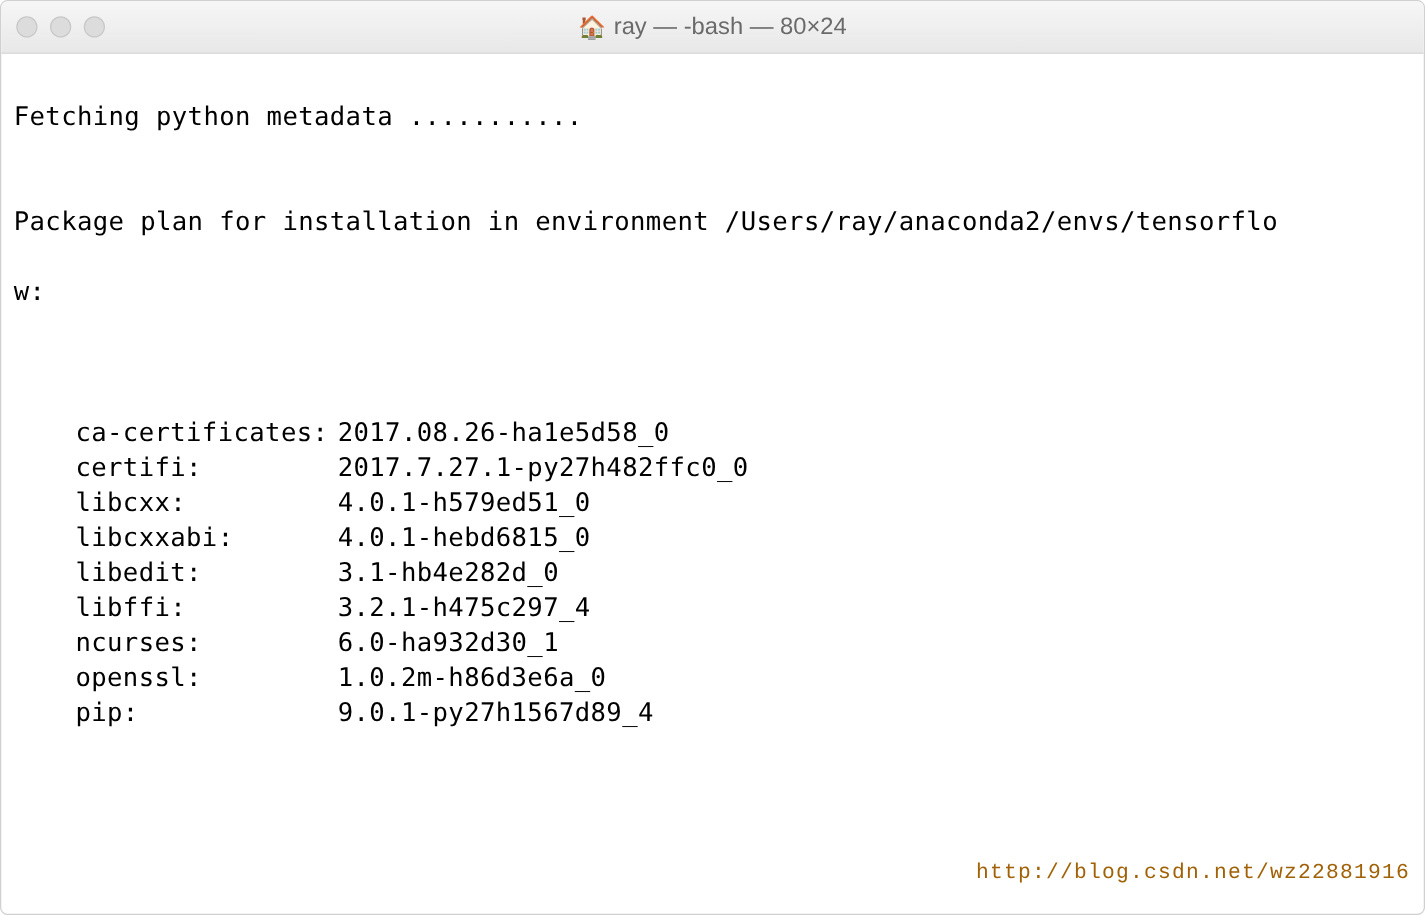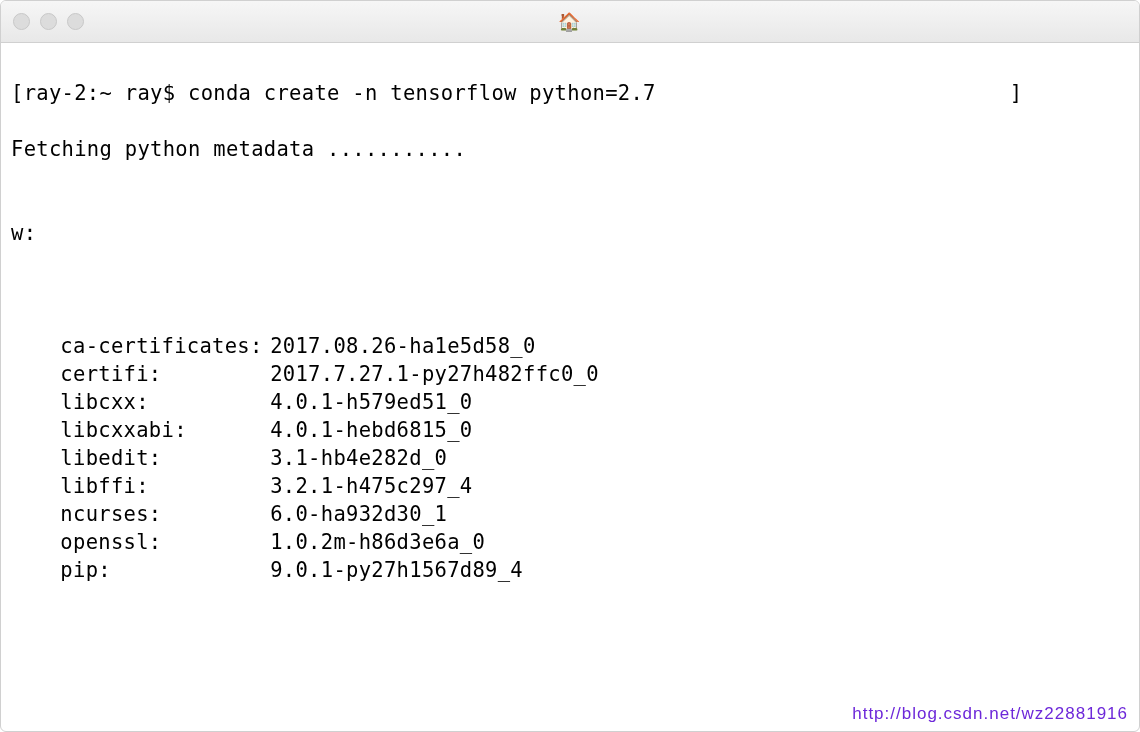--- a/index.html
+++ b/index.html
@@ -59,24 +59,24 @@
       padding: 8px 10px;
       font-size: 20.5px;
       line-height: 1.37;
       color: #000000;
       white-space: pre;
       font-family: "Menlo", "Monaco", "Consolas", monospace;
       letter-spacing: 0.3px;
     }
     .watermark {
       position: absolute;
-      bottom: 8px;
+      bottom: 24px;
       right: 12px;
-      color: #6d28d9;
-      font-family: Liberation Sans, sans-serif;
+      color: #a16207;
+      font-family: Liberation Mono, monospace;
       font-size: 17px;
       letter-spacing: 1px;
     }
     .pkg-row {
       display: flex;
     }
     .pkg-indent {
       width: 4ch;
     }
     .pkg-name {
@@ -87,26 +87,27 @@
 <body>
 
 <div class="title-bar">
   <div class="traffic-lights">
     <div class="traffic-light"></div>
     <div class="traffic-light"></div>
     <div class="traffic-light"></div>
   </div>
   <div class="title-text">
     <span class="home-icon">🏠</span>
+    <span>ray — -bash — 80×24</span>
   </div>
 </div>
 
 <div class="terminal-content">
-<div>[ray-2:~ ray$ conda create -n tensorflow python=2.7                            ]</div>
 <div>Fetching python metadata ...........</div>
 <div></div>
+<div>Package plan for installation in environment /Users/ray/anaconda2/envs/tensorflo</div>
 <div>w:</div>
 <div></div>
 <div></div>
 <div id="packages-container"><div class="pkg-row"><span class="pkg-indent">    </span><span class="pkg-name">ca-certificates:</span><span>2017.08.26-ha1e5d58_0</span></div><div class="pkg-row"><span class="pkg-indent">    </span><span class="pkg-name">certifi:</span><span>2017.7.27.1-py27h482ffc0_0</span></div><div class="pkg-row"><span class="pkg-indent">    </span><span class="pkg-name">libcxx:</span><span>4.0.1-h579ed51_0</span></div><div class="pkg-row"><span class="pkg-indent">    </span><span class="pkg-name">libcxxabi:</span><span>4.0.1-hebd6815_0</span></div><div class="pkg-row"><span class="pkg-indent">    </span><span class="pkg-name">libedit:</span><span>3.1-hb4e282d_0</span></div><div class="pkg-row"><span class="pkg-indent">    </span><span class="pkg-name">libffi:</span><span>3.2.1-h475c297_4</span></div><div class="pkg-row"><span class="pkg-indent">    </span><span class="pkg-name">ncurses:</span><span>6.0-ha932d30_1</span></div><div class="pkg-row"><span class="pkg-indent">    </span><span class="pkg-name">openssl:</span><span>1.0.2m-h86d3e6a_0</span></div><div class="pkg-row"><span class="pkg-indent">    </span><span class="pkg-name">pip:</span><span>9.0.1-py27h1567d89_4</span></div></div>
 </div>
 
 <div class="watermark">http://blog.csdn.net/wz22881916</div>
 
 </body></html>

